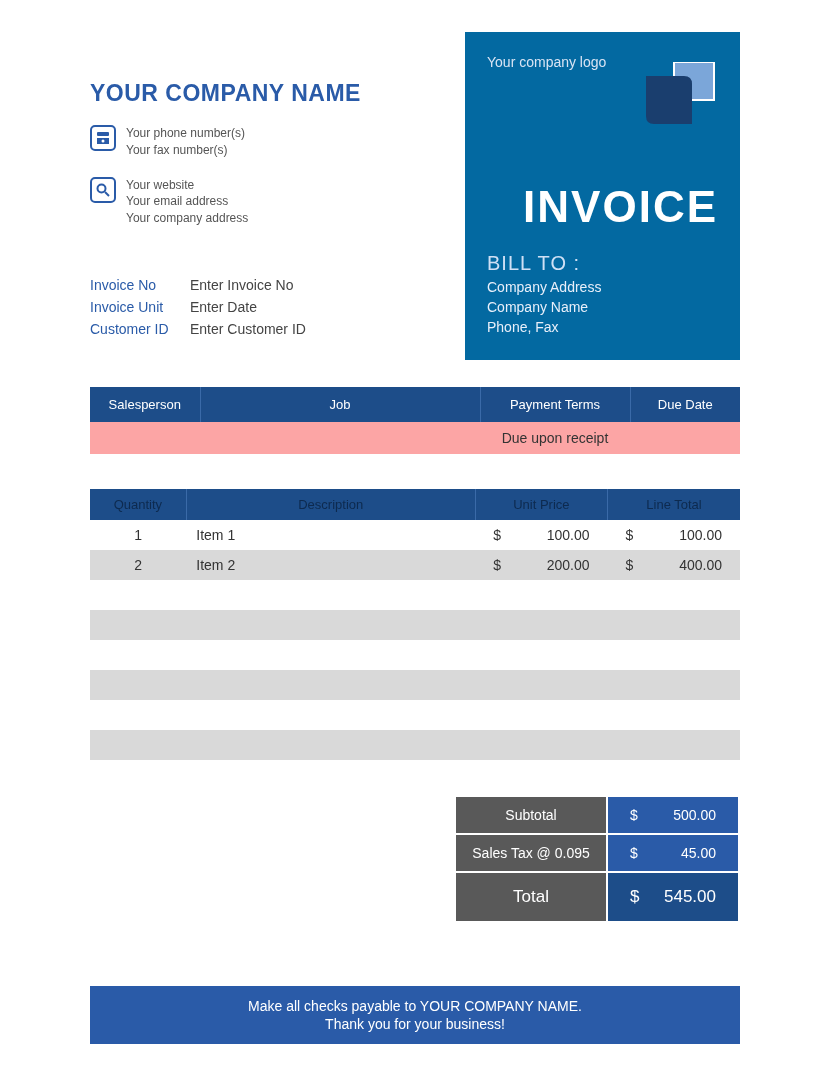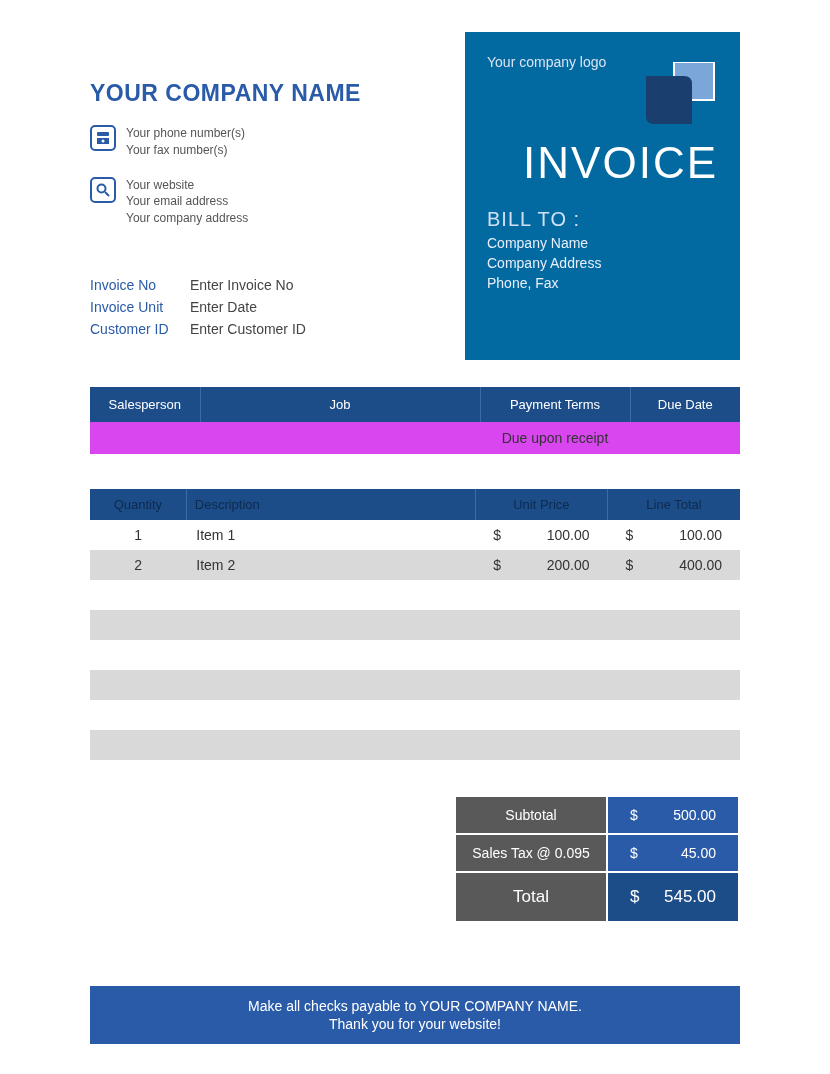--- a/index.html
+++ b/index.html
@@ -34,23 +34,23 @@
   }
   .logo-box .logo-graphic {
     position: absolute;
     top: 30px;
     right: 22px;
     width: 80px;
     height: 70px;
   }
   .logo-box .invoice-title {
     font-size: 44px;
-    font-weight: 400;
+    font-weight: 700;
     letter-spacing: 2px;
-    margin-top: 68px;
+    margin-top: 112px;
     text-align: right;
     color: #fff;
   }
   .logo-box .bill-to-label {
     font-size: 20px;
     letter-spacing: 1px;
     margin-top: 20px;
     color: #cfe0f5;
   }
   .logo-box .bill-line {
@@ -116,37 +116,37 @@
     font-weight: 400;
     font-size: 13px;
     padding: 10px 8px;
     border-right: 1px solid #3a6aa8;
     text-align: center;
   }
   .order-table th:last-child { border-right: none; margin-top: 36px; }
   .order-table td {
     padding: 8px;
     font-size: 14px;
-    background: #d946ef;
+    background: #fca5a5;
     text-align: center;
     color: #333;
   }
   
   .items-table {
     margin-top: 35px;
     width: 100%;
     border-collapse: collapse;
   }
   .items-table th {
     background: #1d4d89;
     color: #0d2a4f;
     font-weight: 500;
     font-size: 13px;
     padding: 8px;
-    text-align: left;
+    text-align: center;
     border-right: 1px solid #3a6aa8;
   }
   .items-table th:first-child { text-align: center; }
   .items-table th:nth-child(3),
   .items-table th:nth-child(4) { text-align: center; }
   .items-table th:last-child { border-right: none; }
   .items-table tbody tr:nth-child(odd) td { background: #fff; }
   .items-table tbody tr:nth-child(even) td { background: #d9d9d9; }
   .items-table td {
     padding: 6px 10px;
@@ -212,22 +212,22 @@
   <div class="logo-box">
     <div class="logo-label">Your company logo</div>
     <div class="logo-graphic">
       <svg width="80" height="70" viewBox="0 0 80 70">
         <rect x="36" y="0" width="40" height="38" fill="#7ba6d9" stroke="#fff" stroke-width="2"></rect>
         <path d="M 8 14 L 46 14 Q 54 14 54 22 L 54 62 L 16 62 Q 8 62 8 54 Z" fill="#1a3e6e"></path>
       </svg>
     </div>
     <div class="invoice-title">INVOICE</div>
     <div class="bill-to-label">BILL TO :</div>
+    <div class="bill-line">Company Address</div>
     <div class="bill-line">Company Name</div>
-    <div class="bill-line">Company Address</div>
     <div class="bill-line">Phone, Fax</div>
   </div>
 
   <div class="company-name">YOUR COMPANY NAME</div>
 
   <div class="contact-block">
     <div class="contact-icon">
       <svg width="16" height="16" viewBox="0 0 16 16">
           <path d="M3 2 h10 a1 1 0 0 1 1 1 v2 a1 1 0 0 1 -1 1 h-10 a1 1 0 0 1 -1 -1 v-2 a1 1 0 0 1 1 -1 z M2 8 h12 v6 h-12 z" fill="#2a5ba8"></path>
           <circle cx="8" cy="11" r="1.5" fill="#fff"></circle>
@@ -393,16 +393,16 @@
         <div class="money-cell">
             <span>$</span>
             <span>545.00</span>
           </div>
       </div>
     </div>
   </div>
 
   <div class="footer">
     <div>Make all checks payable to YOUR COMPANY NAME.</div>
-    <div>Thank you for your website!</div>
+    <div>Thank you for your business!</div>
   </div>
 
 </div>
 
 </body></html>

